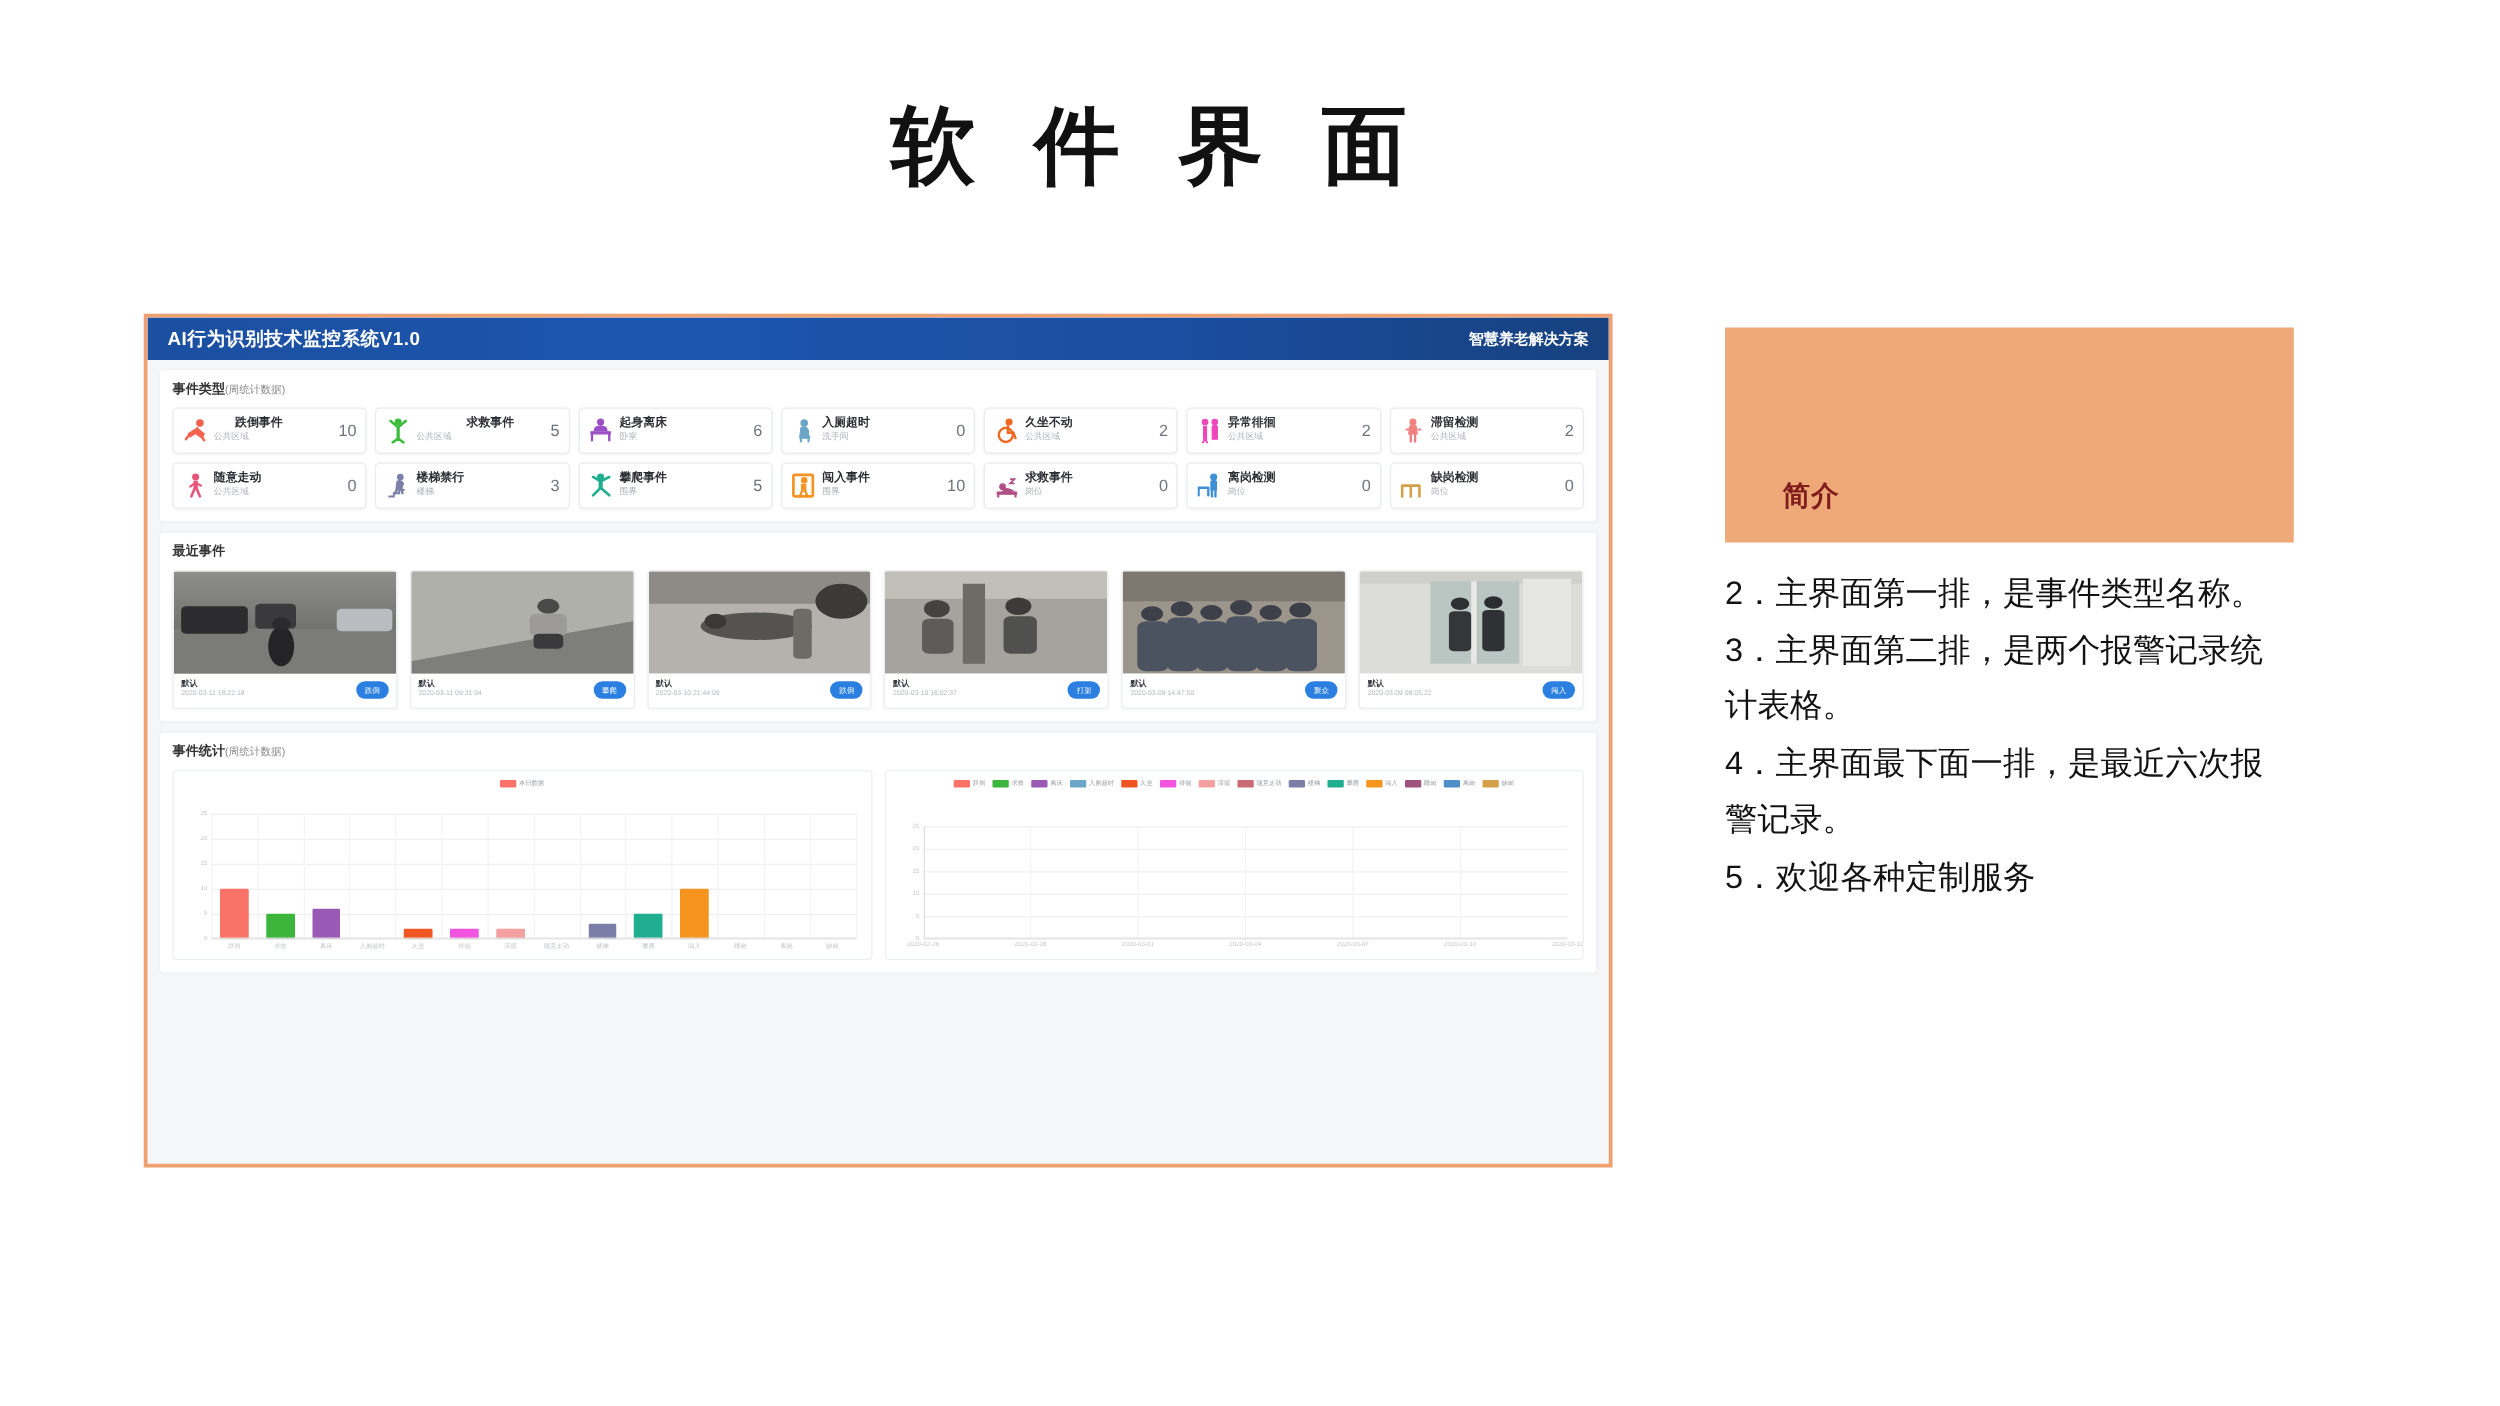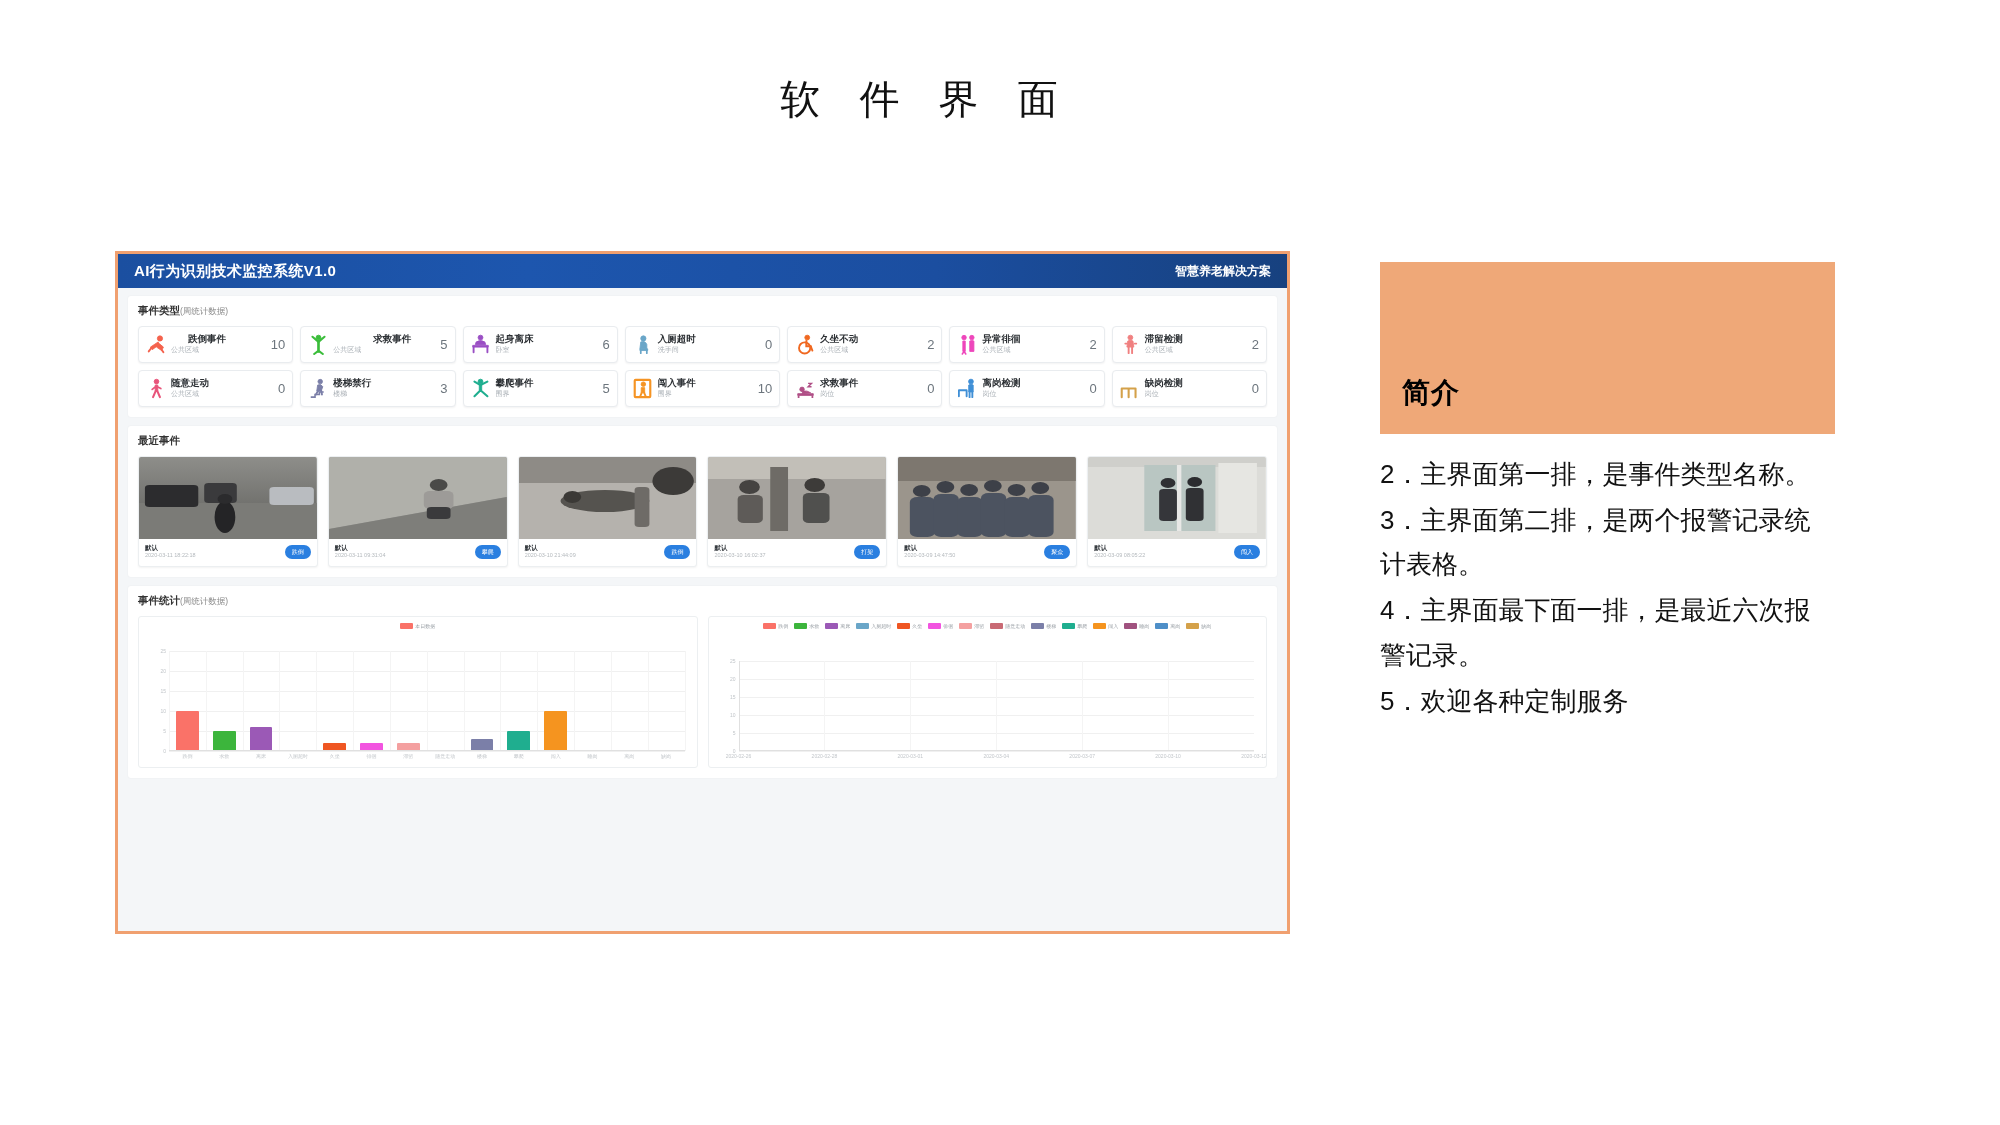--- a/index.html
+++ b/index.html
@@ -7,24 +7,24 @@
     width:2000px;height:1125px;
     background:#ffffff;
     font-family:"Liberation Sans","DejaVu Sans",sans-serif;
     overflow:hidden;
     position:relative;
   }
   
   .slide-title{
     position:absolute;left:0;top:72px;width:1852px;
     text-align:center;
-    font-size:40px;
+    font-size:68px;
     letter-spacing:14px;
     color:#111;
-    font-weight:400;
+    font-weight:700;
   }
   
   .shot-frame{
     position:absolute;left:115px;top:251px;
     width:1175px;height:683px;
     border:3px solid #f0a070;
     background:#f4f6f8;
     box-sizing:border-box;
     overflow:hidden;
   }
@@ -134,21 +134,21 @@
     padding:2.5px 7px;white-space:nowrap;flex:0 0 auto;
   }
 
   
   .side{position:absolute;left:1380px;top:262px;width:455px;}
   .side-hd{
     height:172px;background:#efa878;
     display:flex;align-items:flex-end;
     padding:0 0 22px 22px;box-sizing:border-box;
   }
-  .side-hd-txt{color:#000000;font-size:28px;font-weight:bold;letter-spacing:1px;}
+  .side-hd-txt{color:#7f1d1d;font-size:22px;font-weight:bold;letter-spacing:1px;margin-left:24px;}
   .side-body{padding-top:18px;}
   .side-li{
     font-size:26px;color:#121212;line-height:1.72;
     margin-bottom:1px;
   }
 </style>
 </head>
 <body>
 
 <div class="slide-title">软 件 界 面</div>

